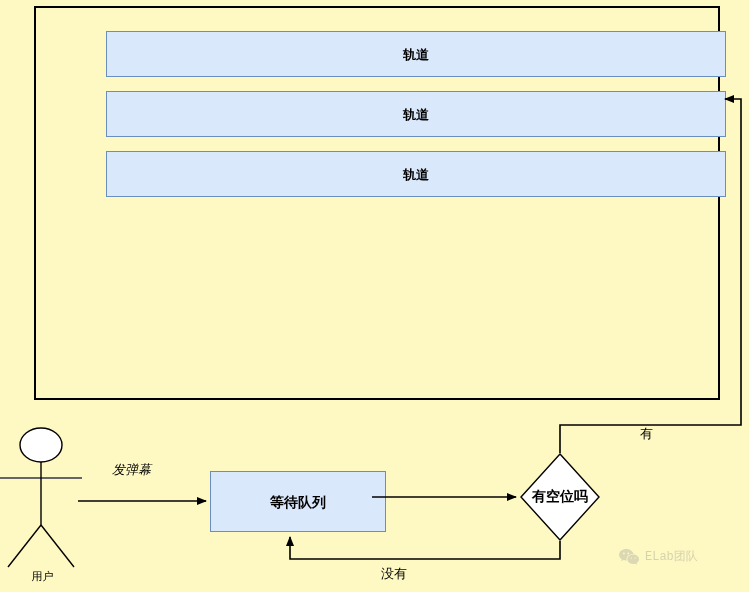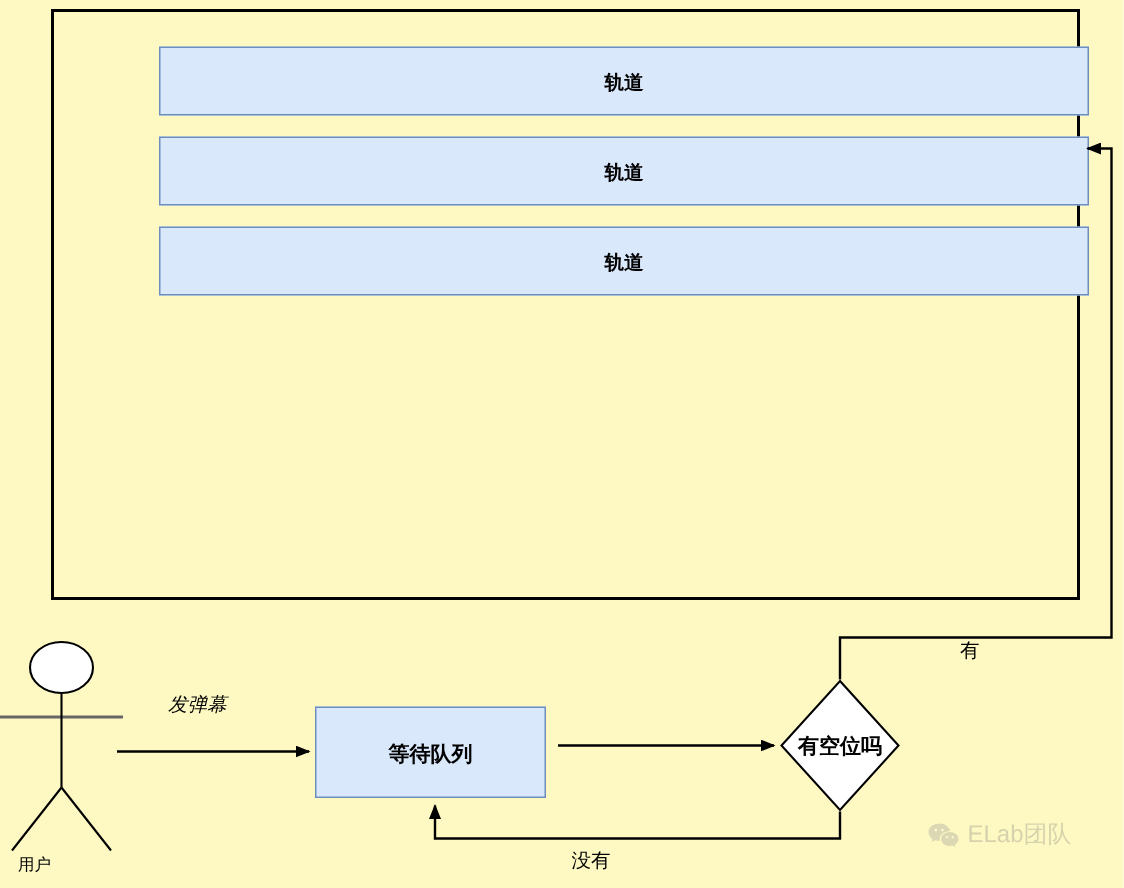--- a/index.html
+++ b/index.html
@@ -52,21 +52,21 @@
   }
   #track-0 { top: 23px; }
   #track-1 { top: 83px; }
   #track-2 { top: 143px; }
 
   
   .queue-box {
     position: absolute;
     left: 210px;
     top: 471px;
-    width: 154px;
+    width: 176px;
     height: 61px;
     background: #dae8fc;
     border: 1px solid #6c8ebf;
     box-sizing: border-box;
     display: flex;
     align-items: center;
     justify-content: center;
   }
   .queue-label {
     font-size: 14px;
@@ -86,35 +86,37 @@
   .decision-label {
     position: absolute;
     left: 50%;
     top: 50%;
     transform: translate(-50%, -50%);
     white-space: nowrap;
     font-size: 14px;
     font-weight: bold;
     color: #000000;
     line-height: 1;
+    font-family: Liberation Mono, monospace;
   }
 
   
   .actor {
     position: absolute;
     left: 0px;
     top: 425px;
     width: 90px;
     height: 150px;
   }
   .actor-label {
     position: absolute;
-    left: 12px;
+    left: 0px;
     top: 569px;
     width: 85px;
+    text-align: center;
     font-size: 11px;
     color: #000000;
   }
 
   
   .edge-label {
     position: absolute;
     font-size: 13px;
     color: #000000;
     white-space: nowrap;
@@ -138,23 +140,24 @@
   .watermark {
     position: absolute;
     left: 618px;
     top: 548px;
     display: flex;
     align-items: center;
     gap: 5px;
     opacity: 0.30;
   }
   .watermark-text {
-    font-size: 16px;
+    font-size: 12px;
     color: #7a7a7a;
     line-height: 1;
+    font-family: Liberation Mono, monospace;
   }
 </style>
 </head>
 <body>
 
 <div id="canvas">
 
   <div class="display-area">
     <div class="track" id="track-0">
       <span class="track-label">轨道</span>

